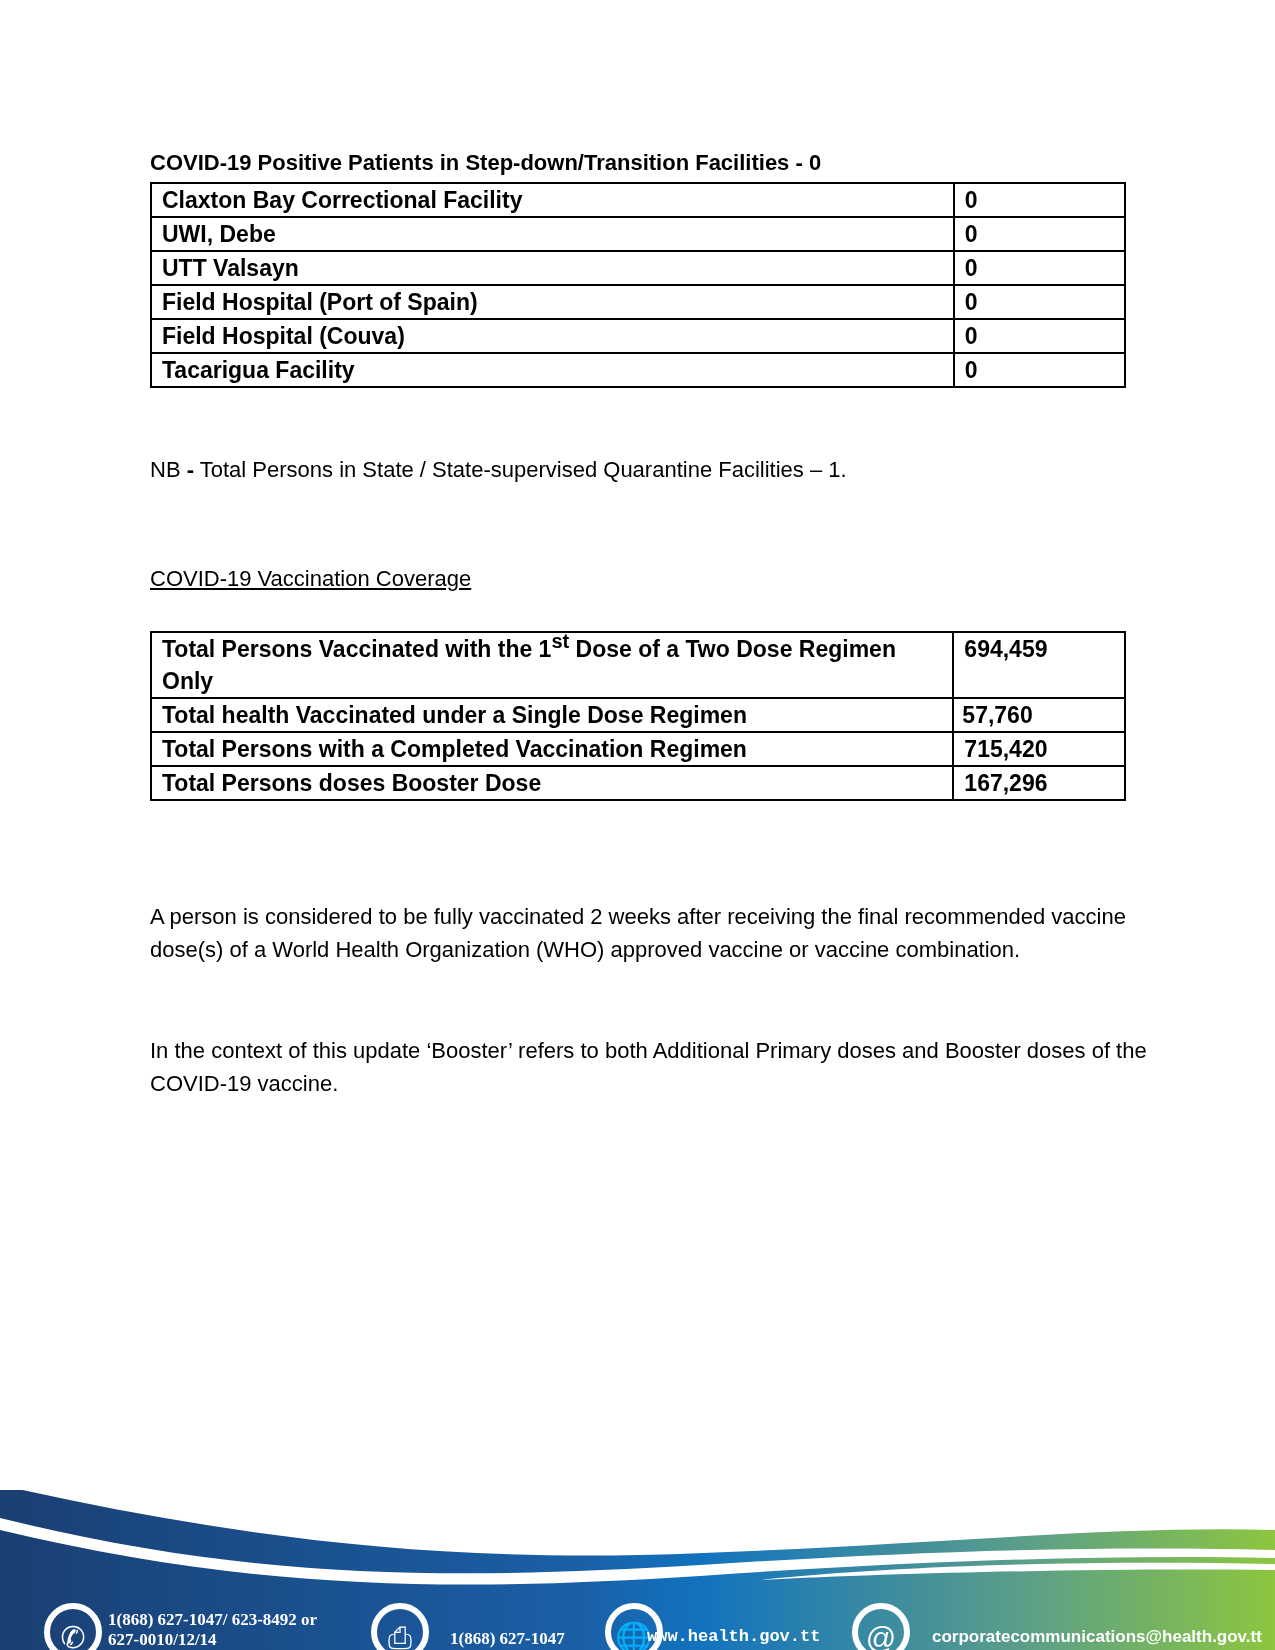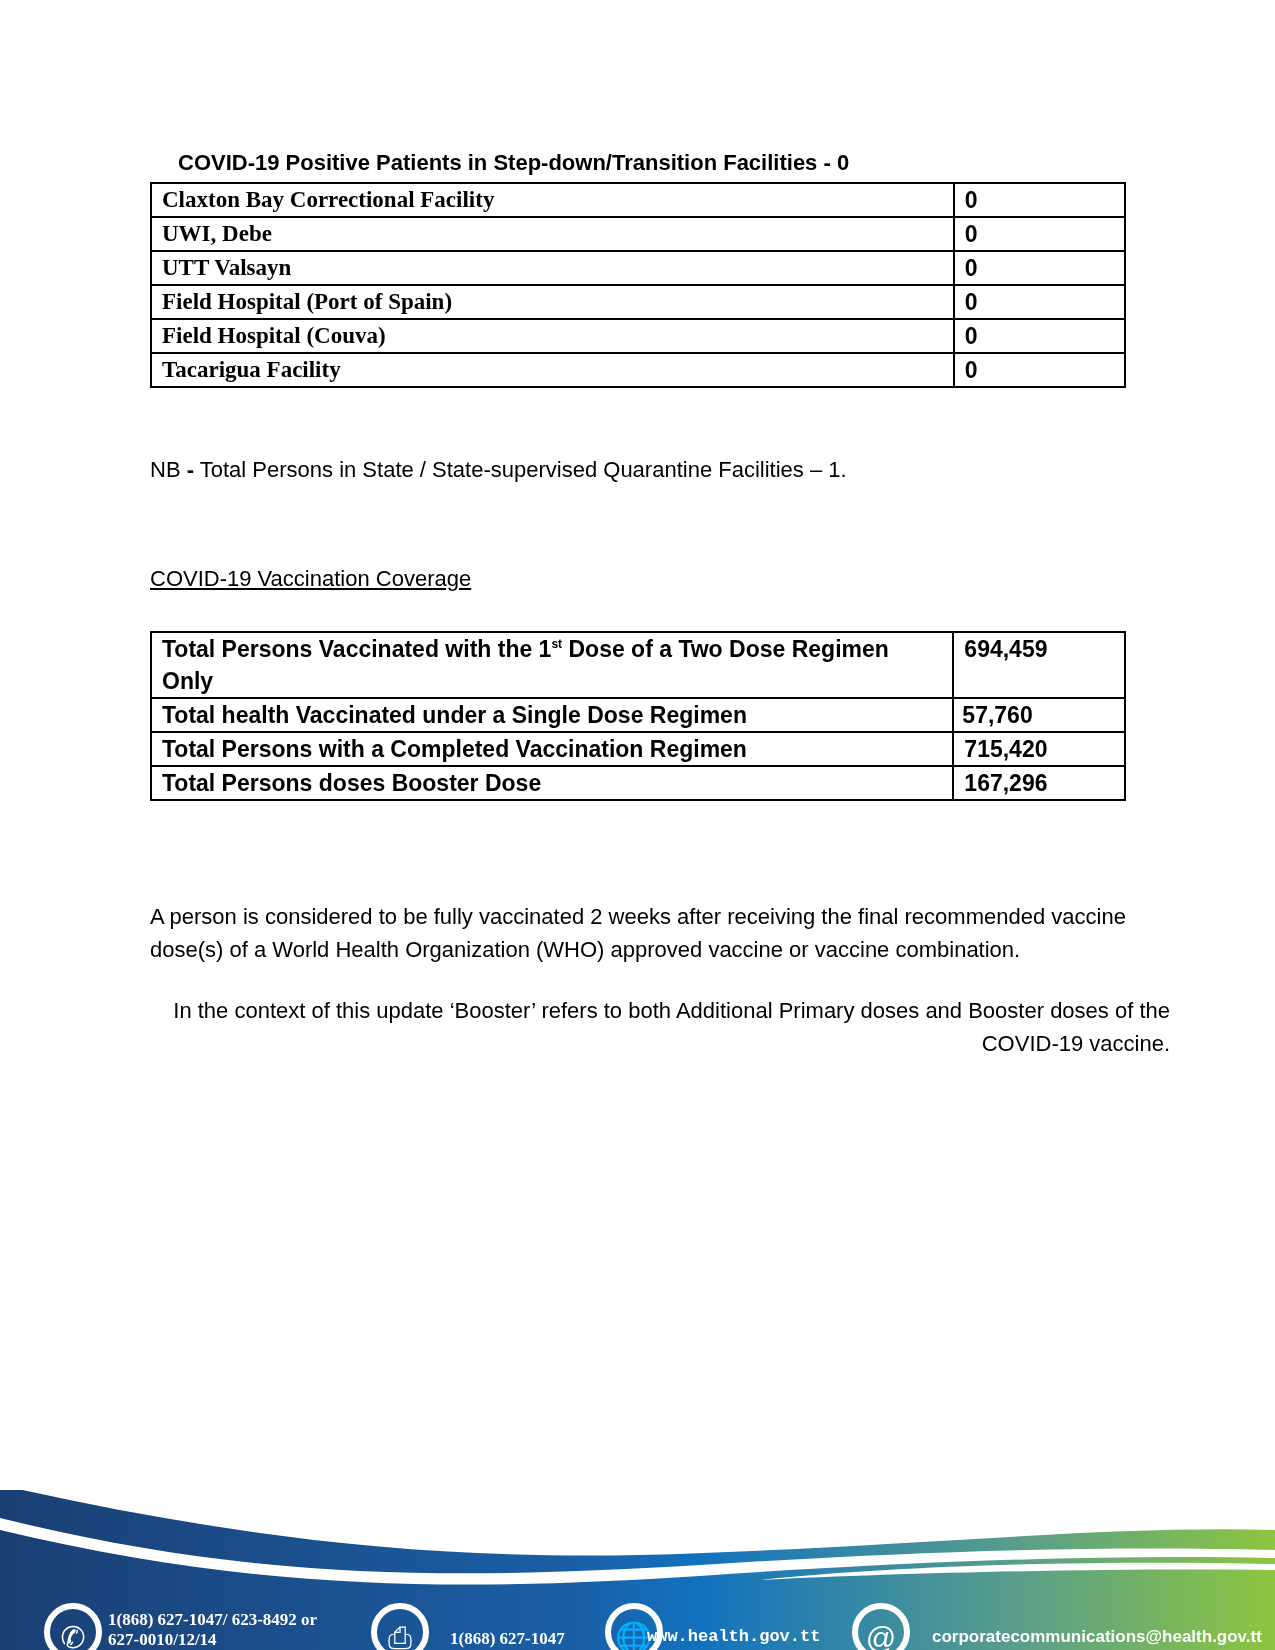--- a/index.html
+++ b/index.html
@@ -1,34 +1,34 @@
 <!DOCTYPE html>
 <html><head>
 <meta charset="utf-8">
 <style>
   html, body { margin: 0; padding: 0; }
   body { width: 1275px; height: 1650px; position: relative; background: #ffffff; overflow: hidden;
          font-family: "Liberation Sans", sans-serif; color: #000; }
-  .title { position: absolute; left: 150px; top: 150px; font-size: 22px; font-weight: bold; margin-left: 28px; }
+  .title { position: absolute; left: 150px; top: 150px; font-size: 22px; font-weight: bold; }
   table { border-collapse: collapse; position: absolute; left: 150px; }
   td { border: 2px solid #000; font-size: 23px; font-weight: bold; padding: 0 10px; vertical-align: top; line-height: 32px; }
   .t1 { top: 182px; width: 976px; }
-  .t1 td.name { width: 784px; font-family: Liberation Serif, serif; }
+  .t1 td.name { width: 784px; }
   .t1 td.val { width: 150px; }
   .note { position: absolute; left: 150px; top: 457px; font-size: 22px; }
   .note b { font-weight: bold; }
   .section { position: absolute; left: 150px; top: 566px; font-size: 22px; text-decoration: underline; }
   .t2 { top: 631px; width: 976px; }
   .t2 td.name { width: 784px; }
   .t2 td.val { width: 150px; }
   .t2 td.val.pad { padding-left: 8px; }
-  sup { font-size: 12px; line-height: 0; }
+  sup { font-size: 20px; line-height: 0; }
   .para { position: absolute; left: 150px; font-size: 22px; line-height: 33px; width: 1020px; }
   .p1 { top: 900px; }
-  .p2 { top: 994px; text-align: right; }
+  .p2 { top: 1034px; }
   .footer { position: absolute; left: 0; top: 1490px; width: 1275px; height: 160px; }
   .contact { position: absolute; top: 1610px; color: #fff; font-family: "Liberation Serif", serif; font-weight: bold; font-size: 17px; line-height: 20px; }
   .icon-circle { position: absolute; top: 1603px; width: 58px; height: 58px; border: 6px solid #fff; border-radius: 50%; color: #fff;
                  font-size: 30px; text-align: center; line-height: 58px; box-sizing: border-box; }
 </style>
 </head>
 <body>
 
 <div class="title">COVID-19 Positive Patients in Step-down/Transition Facilities - 0</div>
 

